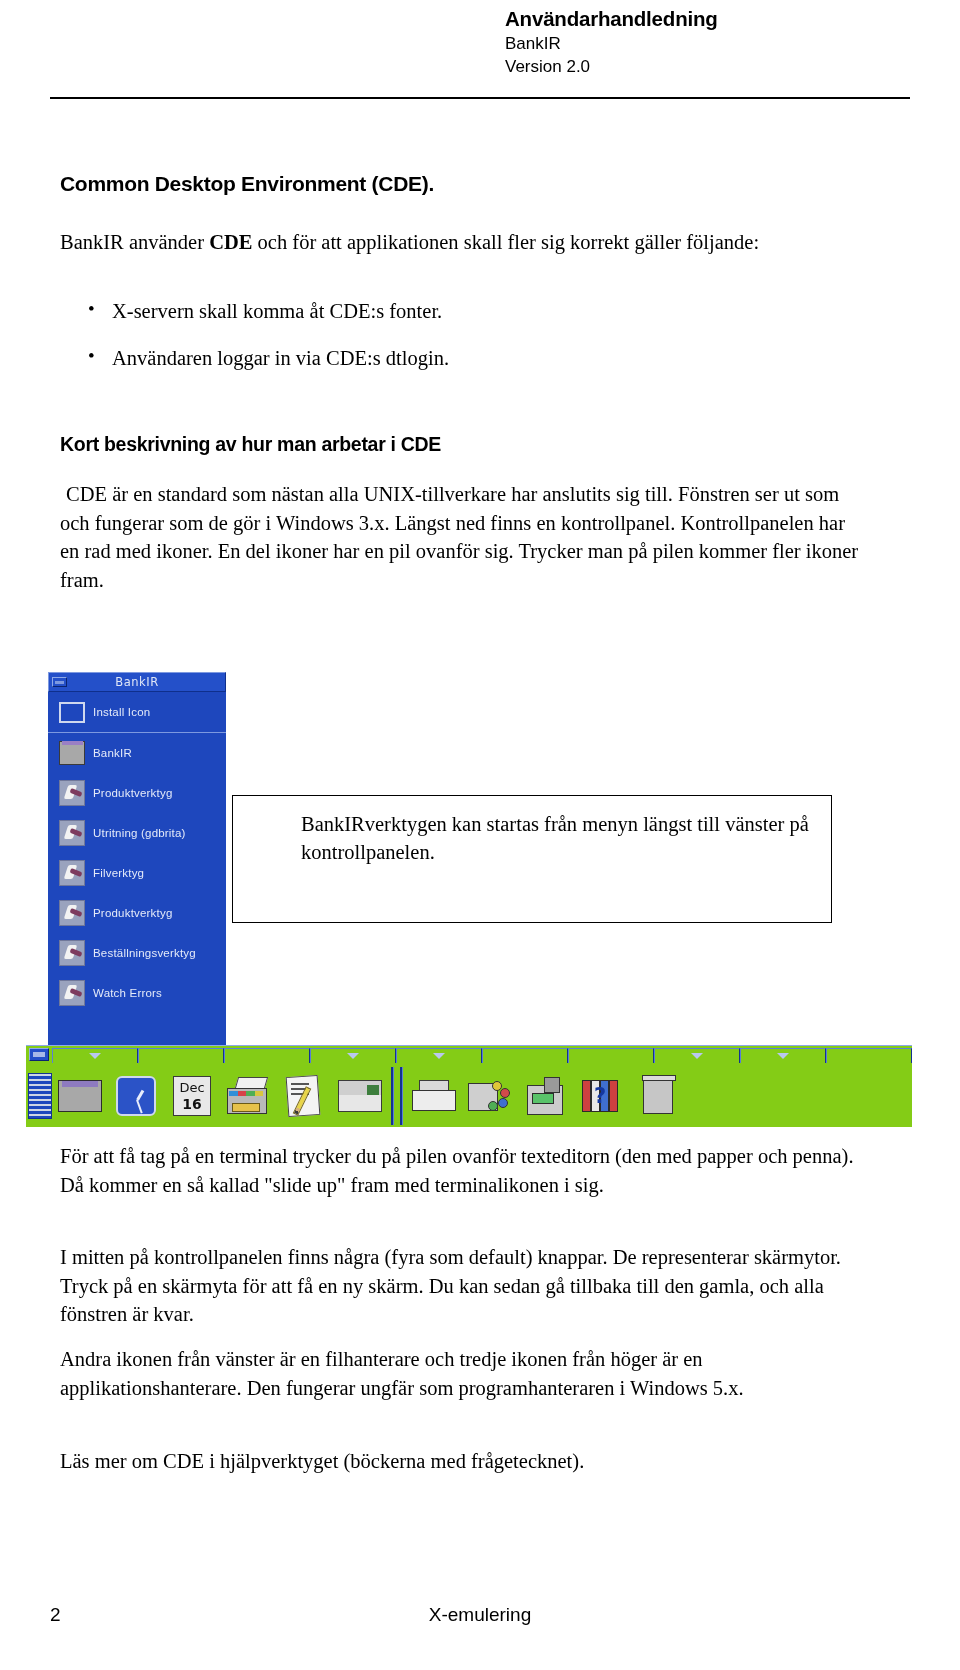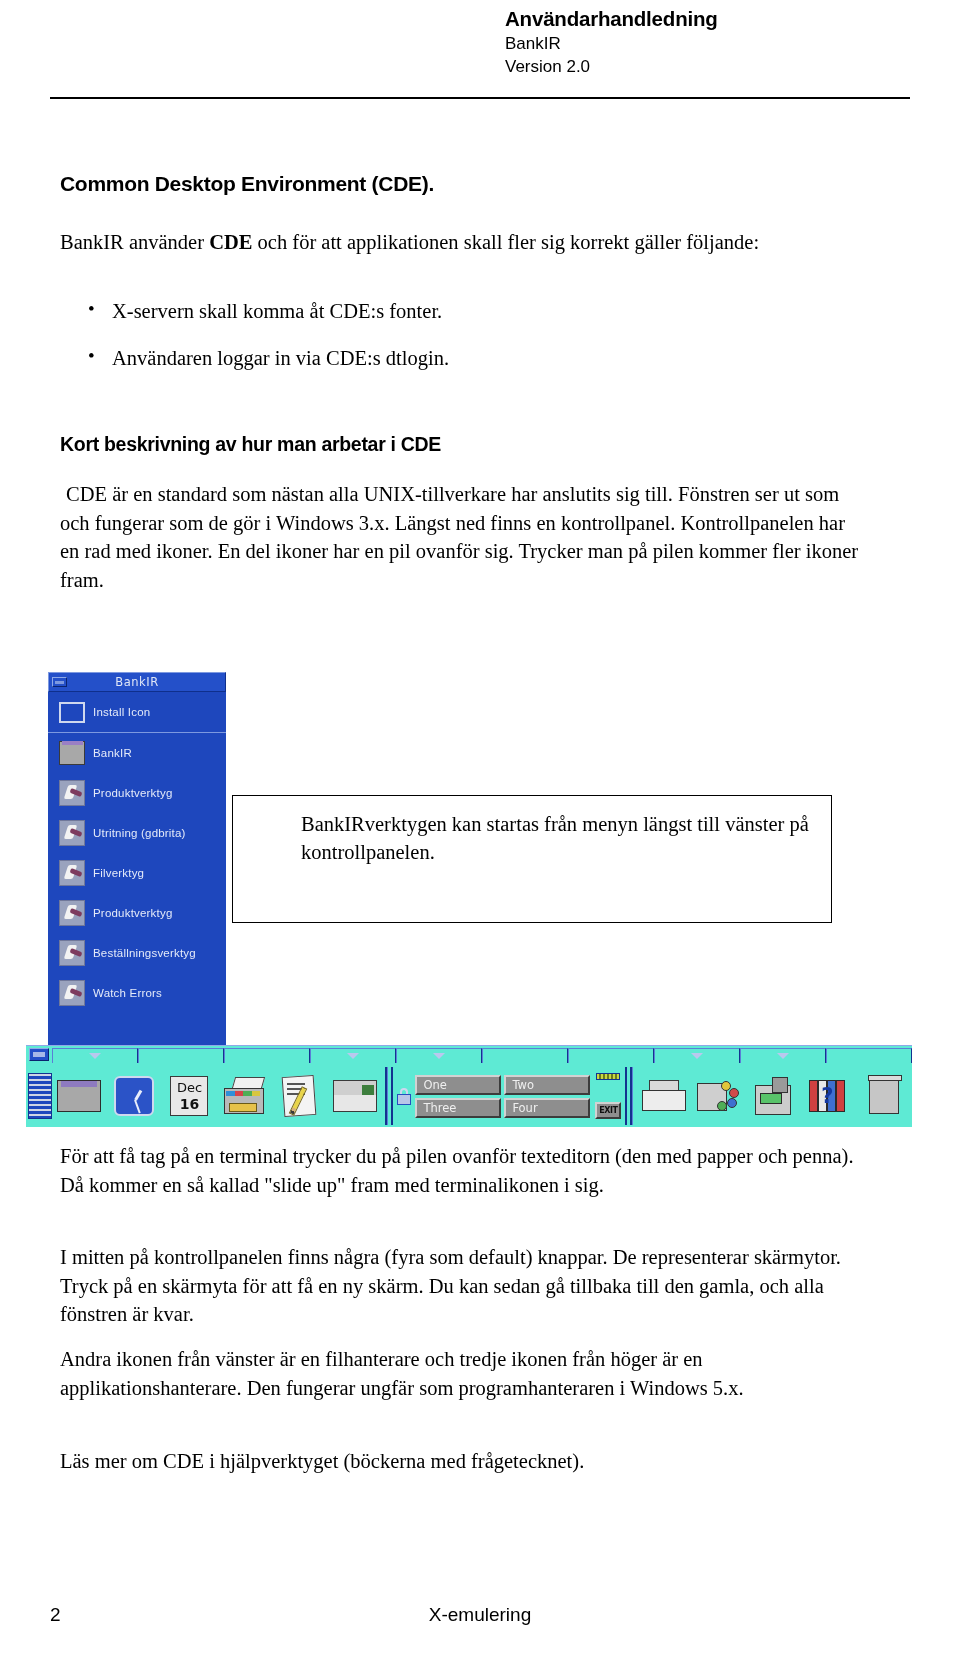--- a/index.html
+++ b/index.html
@@ -130,21 +130,21 @@
     left: 26px;
     top: 1045px;
     width: 886px;
     height: 82px;
   }
   .cde-panel-strip {
     position: absolute;
     left: 0; top: 0;
     width: 886px;
     height: 82px;
-    background: #5eead4;
+    background: #84cc16;
     border-top: 1px solid #8fa9e8;
     box-sizing: border-box;
   }
 
   
   .cde-menu {
     position: absolute;
     left: 48px;
     top: 672px;
     width: 178px;
@@ -841,36 +841,20 @@
 
       <div class="fp-slot">
         <span class="pi-mail">
           <span class="flap"></span>
             <span class="badge"></span>
         </span>
       </div>
 
       <div class="fp-sep"></div>
 
-      <div class="ws-wrap">
-        <span class="ws-lock">
-          <span class="shack"></span>
-            <span class="bod"></span>
-        </span>
-        <div class="ws-grid">
-          <div class="ws-btn">One</div>
-          <div class="ws-btn">Two</div>
-          <div class="ws-btn">Three</div>
-          <div class="ws-btn">Four</div>
-        </div>
-        <div class="ws-right">
-          <div class="ws-led"></div>
-          <div class="ws-exit">EXIT</div>
-        </div>
-      </div>
 
       <div class="fp-sep"></div>
 
       <div class="fp-slot">
         <span class="pi-print">
           <span class="top"></span>
             <span class="base"></span>
         </span>
       </div>
 

